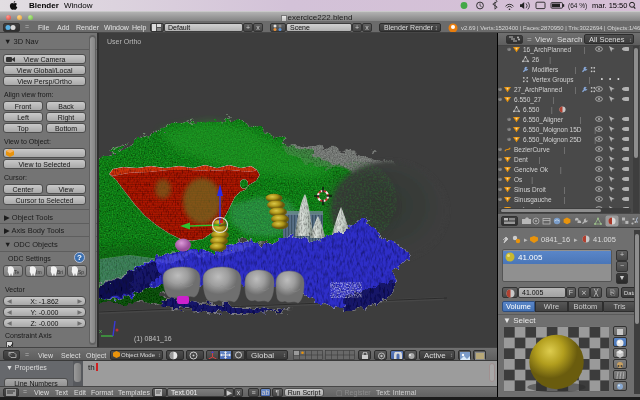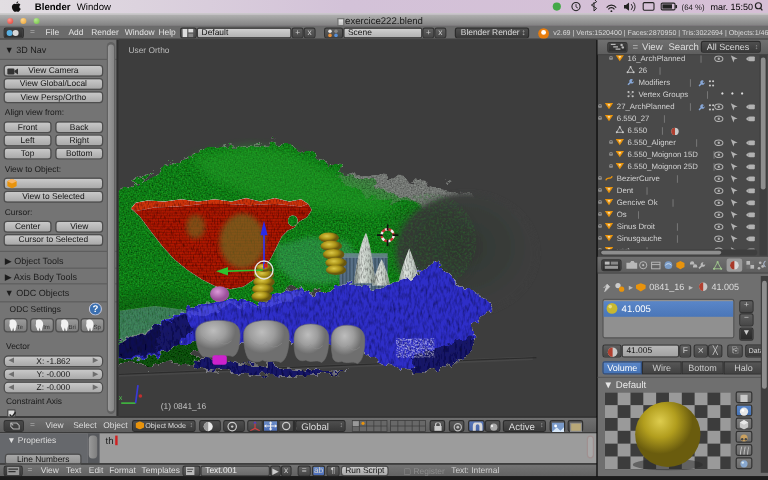--- a/index.html
+++ b/index.html
@@ -898,24 +898,24 @@
   <div class="dbtn" style="left:68px;top:73px;width:10px;height:11px;line-height:10px">F</div>
   <div class="dbtn" style="left:80px;top:73px;width:12px;height:11px;line-height:10px">⨯︎</div>
   <div class="dbtn" style="left:92px;top:73px;width:12px;height:11px;line-height:10px">╳</div>
   <div class="dbtn" style="left:108px;top:73px;width:13px;height:11px;line-height:10px">⎘</div>
   <div class="ddark" style="left:123px;top:73px;width:17px;height:11px;font-size:5.8px;line-height:10px;padding-left:2px">Data</div>
 
   <div class="abs" style="left:4px;top:87px;width:136px;height:11px">
     <div class="abs" style="left:0;width:33px;height:11px;background:linear-gradient(#5a86c8,#4472b4);border:1px solid #2e4e80;border-radius:2px 0 0 2px;color:#fff;font-size:7.5px;text-align:center;line-height:10px">Volume</div>
     <div class="abs" style="left:33px;width:33px;height:11px;background:linear-gradient(#565656,#424242);border:1px solid #2e2e2e;color:#ccc;font-size:7.5px;text-align:center;line-height:10px">Wire</div>
     <div class="abs" style="left:66px;width:35px;height:11px;background:linear-gradient(#565656,#424242);border:1px solid #2e2e2e;color:#ccc;font-size:7.5px;text-align:center;line-height:10px">Bottom</div>
-    <div class="abs" style="left:101px;width:33px;height:11px;background:linear-gradient(#565656,#424242);border:1px solid #2e2e2e;border-radius:0 2px 2px 0;color:#ccc;font-size:7.5px;text-align:center;line-height:10px">Halo</div>
+    <div class="abs" style="left:101px;width:33px;height:11px;background:linear-gradient(#565656,#424242);border:1px solid #2e2e2e;border-radius:0 2px 2px 0;color:#ccc;font-size:7.5px;text-align:center;line-height:10px">Tris</div>
   </div>
   <div class="abs" style="left:0;top:100px;width:142px;height:1px;background:#5a5a5a"></div>
-  <span class="abs" style="left:5px;top:102px;font-size:8px;color:#e8e8e8">▼ Default</span>
+  <span class="abs" style="left:5px;top:102px;font-size:8px;color:#e8e8e8">▼ Select</span>
 
   <svg class="abs" style="left:6px;top:112px" width="105" height="66" viewBox="0 0 108 66">
     <defs>
       <pattern id="check" width="22" height="22" patternUnits="userSpaceOnUse">
         <rect width="22" height="22" fill="#9a9a9a"></rect>
         <rect width="11" height="11" fill="#3c3c3c"></rect>
           <rect x="11" y="11" width="11" height="11" fill="#3c3c3c"></rect>
       </pattern>
       <radialGradient id="sphg" cx="38%" cy="30%">
         <stop offset="0%" stop-color="#ddcc4e"></stop>

